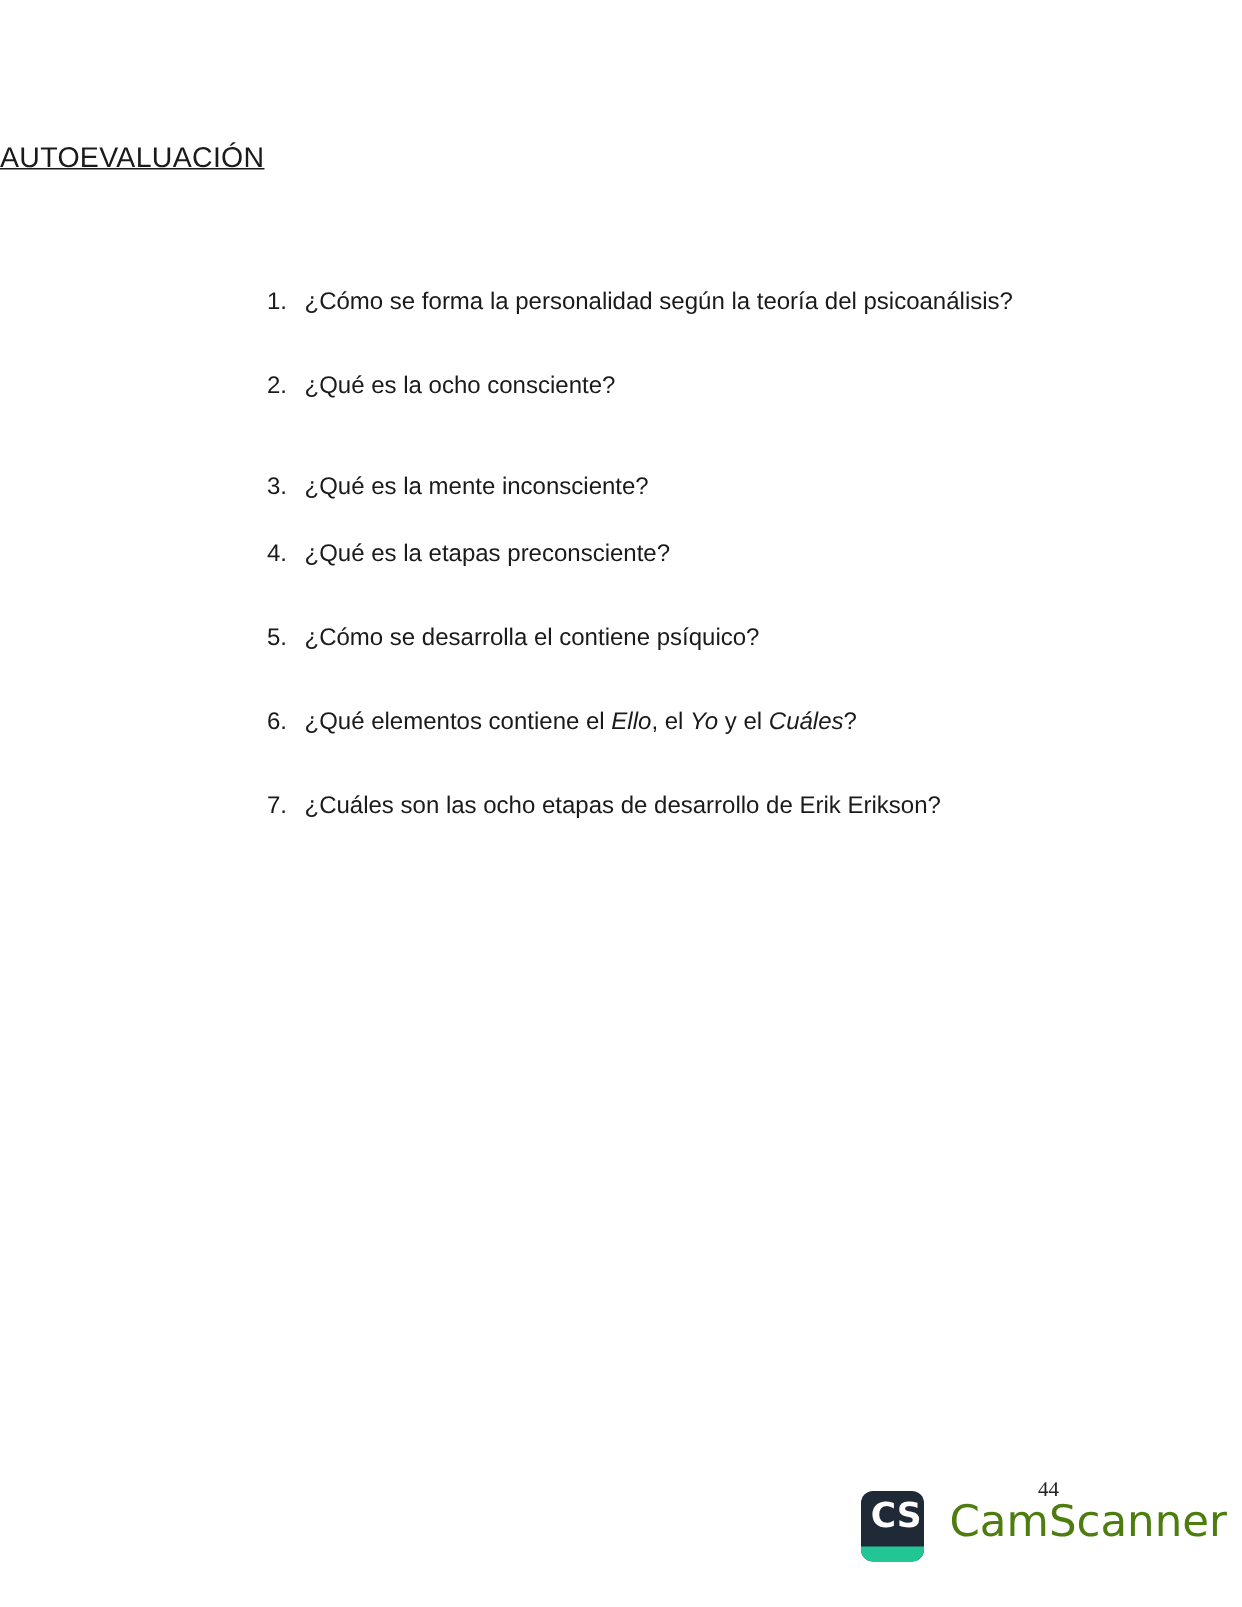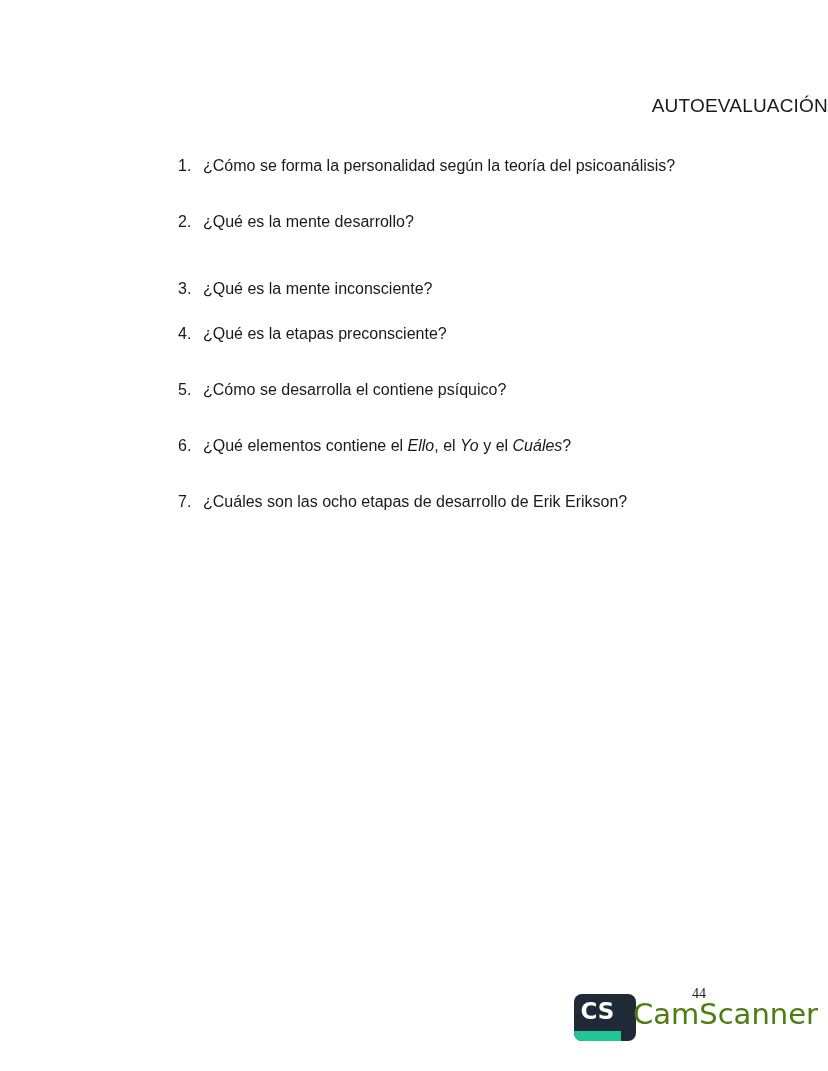--- a/index.html
+++ b/index.html
@@ -1,33 +1,33 @@
 <!DOCTYPE html>
 <html><head>
   <meta charset="utf-8">
   <style>
     html, body { margin: 0; padding: 0; background: #ffffff; }
     body { width: 828px; height: 1071px; position: relative; overflow: hidden; font-family: "Liberation Sans", sans-serif; color: #1a1a1a; }
-    .title { position: absolute; top: 95px; left: 0; width: 828px; text-align: right; font-size: 19px; letter-spacing: 0.2px; }
-    .q { position: absolute; left: 178px; font-size: 16px; white-space: nowrap; }
+    .title { position: absolute; top: 95px; left: 0; width: 828px; text-align: left; font-size: 19px; letter-spacing: 0.2px; text-decoration: underline; }
+    .q { position: absolute; left: 178px; font-size: 16px; white-space: nowrap; margin-top: 36px; }
     .q .num { display: inline-block; width: 25px; }
     .q i { }
     .pagenum { position: absolute; left: 692px; top: 986px; font-family: "Liberation Serif", serif; font-size: 14px; color: #222; }
-    .cs-logo { position: absolute; left: 574px; top: 994px; width: 62px; height: 47px; border-radius: 8px; background: #1f2a36; overflow: hidden; }
+    .cs-logo { position: absolute; left: 574px; top: 994px; width: 42px; height: 47px; border-radius: 8px; background: #1f2a36; overflow: hidden; }
     .cs-logo .txt { position: absolute; top: 4px; left: 0; width: 47px; text-align: center; color: #fff; font-weight: bold; font-size: 23px; font-family: "DejaVu Sans", sans-serif; }
     .cs-logo .bar { position: absolute; bottom: 0; left: 0; width: 47px; height: 10px; background: #22c594; }
     .cs-name { position: absolute; left: 633px; top: 997px; font-size: 29px; font-family: "DejaVu Sans", sans-serif; color: #4d7c0f; letter-spacing: 0px; }
   </style>
 </head>
 <body>
 
 <div class="title">AUTOEVALUACIÓN</div>
 
 <div class="q" style="top:157px"><span class="num">1.</span><span>¿Cómo se forma la personalidad según la teoría del psicoanálisis?</span></div>
-<div class="q" style="top:213px"><span class="num">2.</span><span>¿Qué es la mente desarrollo?</span></div>
+<div class="q" style="top:213px"><span class="num">2.</span><span>¿Qué es la ocho consciente?</span></div>
 <div class="q" style="top:280px"><span class="num">3.</span><span>¿Qué es la mente inconsciente?</span></div>
 <div class="q" style="top:325px"><span class="num">4.</span><span>¿Qué es la etapas preconsciente?</span></div>
 <div class="q" style="top:381px"><span class="num">5.</span><span>¿Cómo se desarrolla el contiene psíquico?</span></div>
 <div class="q" style="top:437px"><span class="num">6.</span><span>¿Qué elementos contiene el </span><i>Ello</i><span>, el </span><i>Yo</i><span> y el </span><i>Cuáles</i><span>?</span></div>
 <div class="q" style="top:493px"><span class="num">7.</span><span>¿Cuáles son las ocho etapas de desarrollo de Erik Erikson?</span></div>
 
 <div class="pagenum">44</div>
 
 <div class="cs-logo">
   <div class="txt">CS</div>

